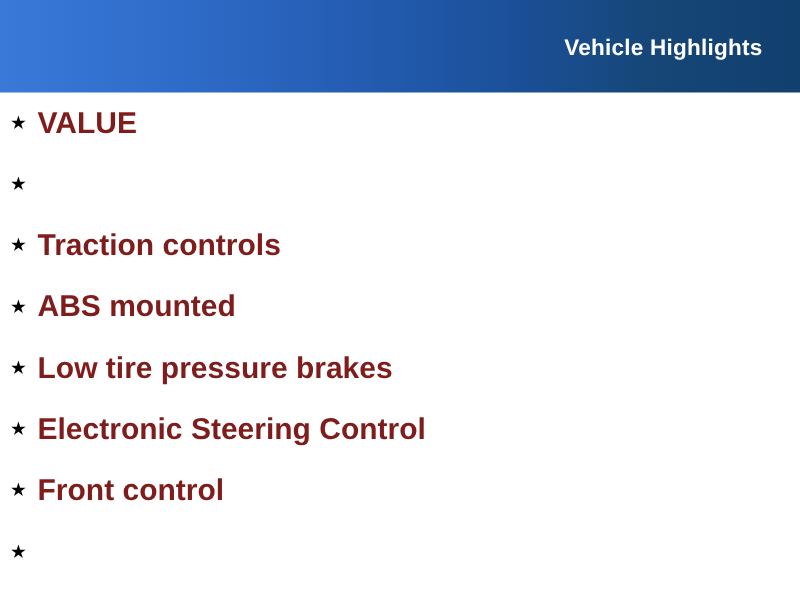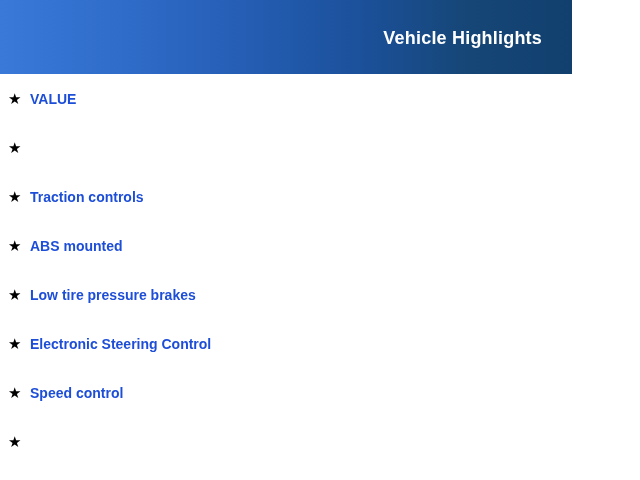--- a/index.html
+++ b/index.html
@@ -19,21 +19,21 @@
     width: 640px;
     height: 480px;
     background: #ffffff;
   }
 
   
   #header-banner {
     position: absolute;
     left: 0;
     top: 0;
-    width: 572px;
+    width: 640px;
     height: 74px;
     background: linear-gradient(to right,
         #3b79d9 0%,
         #3573d2 10%,
         #2f6cc9 22%,
         #2862bb 36%,
         #2159ab 50%,
         #1b5099 64%,
         #164676 82%,
         #11406f 100%);
@@ -71,22 +71,22 @@
   }
   .highlight-star {
     width: 22px;
     flex: 0 0 22px;
     color: #000000;
     font-size: 15px;
     line-height: 1;
     text-align: left;
   }
   .highlight-label {
-    color: #1d4ed8;
-    font-size: 14px;
+    color: #7f1d1d;
+    font-size: 24px;
     font-weight: bold;
     line-height: 20px;
     white-space: nowrap;
   }
 </style>
 </head>
 <body>
 
 <div id="page">
 
@@ -120,21 +120,21 @@
       <span class="highlight-label">Low tire pressure brakes</span>
     </li>
 
     <li class="highlight-item">
       <span class="highlight-star">★</span>
       <span class="highlight-label">Electronic Steering Control</span>
     </li>
 
     <li class="highlight-item">
       <span class="highlight-star">★</span>
-      <span class="highlight-label">Speed control</span>
+      <span class="highlight-label">Front control</span>
     </li>
 
     <li class="highlight-item">
       <span class="highlight-star">★</span>
     </li>
 
   </ul>
 
 </div>
 

